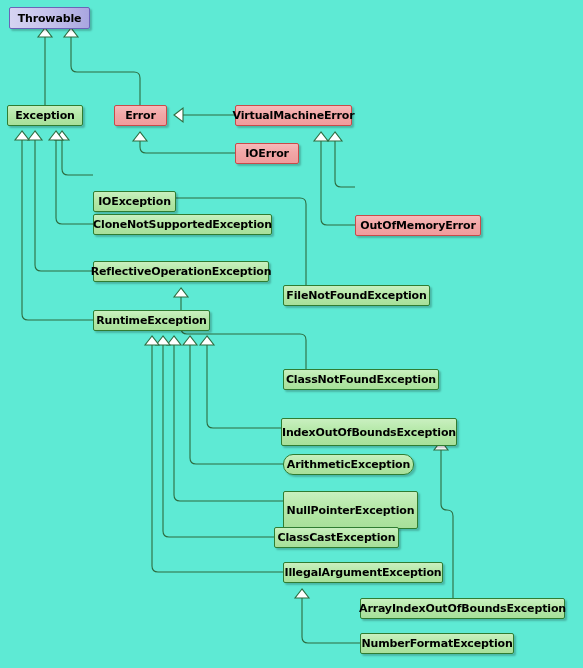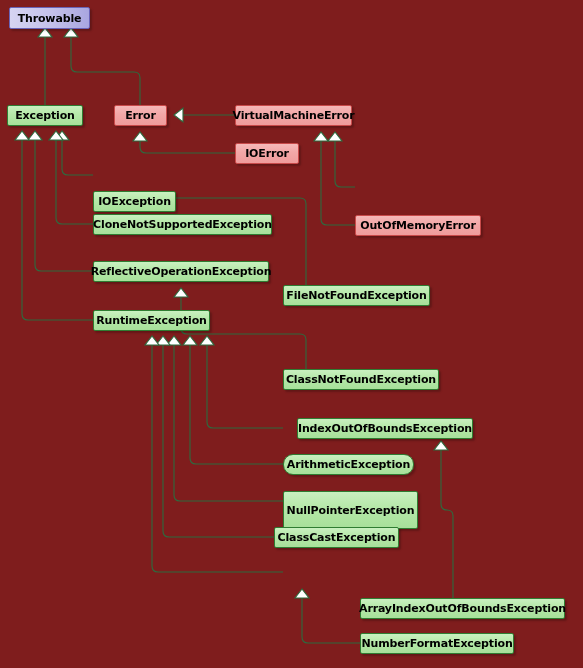--- a/index.html
+++ b/index.html
@@ -7,21 +7,21 @@
     padding: 0;
     background: #ffffff;
   }
   body {
     font-family: "DejaVu Sans", sans-serif;
   }
   #diagram-root {
     position: relative;
     width: 583px;
     height: 668px;
-    background: #7f1d1d;
+    background: #5eead4;
     overflow: hidden;
   }
   #edge-layer {
     position: absolute;
     left: 0;
     top: 0;
     width: 583px;
     height: 668px;
   }
   .node {
@@ -164,31 +164,34 @@
     </div>
     <div class="node green" style="left: 283px; top: 285px; width: 147px; height: 21px;">
       <span>FileNotFoundException</span>
     </div>
     <div class="node green" style="left: 93px; top: 310px; width: 117px; height: 21px;">
       <span>RuntimeException</span>
     </div>
     <div class="node green" style="left: 283px; top: 369px; width: 156px; height: 21px;">
       <span>ClassNotFoundException</span>
     </div>
-    <div class="node green" style="left: 297px; top: 418px; width: 176px; height: 21px; text-align: center;">
+    <div class="node green" style="left: 281px; top: 418px; width: 176px; height: 28px; text-align: center;">
       <span>IndexOutOfBoundsException</span>
     </div>
     <div class="node green" style="left: 283px; top: 454px; width: 131px; height: 21px; border-radius: 10px;">
       <span>ArithmeticException</span>
     </div>
     <div class="node green" style="left: 283px; top: 491px; width: 135px; height: 38px;">
       <span>NullPointerException</span>
     </div>
     <div class="node green" style="left: 274px; top: 527px; width: 125px; height: 21px;">
       <span>ClassCastException</span>
     </div>
+    <div class="node green" style="left: 283px; top: 562px; width: 160px; height: 21px;">
+      <span>IllegalArgumentException</span>
+    </div>
     <div class="node green" style="left: 360px; top: 598px; width: 205px; height: 21px;">
       <span>ArrayIndexOutOfBoundsException</span>
     </div>
     <div class="node green" style="left: 360px; top: 633px; width: 154px; height: 21px;">
       <span>NumberFormatException</span>
     </div>
   </div>
 
 </body></html>

